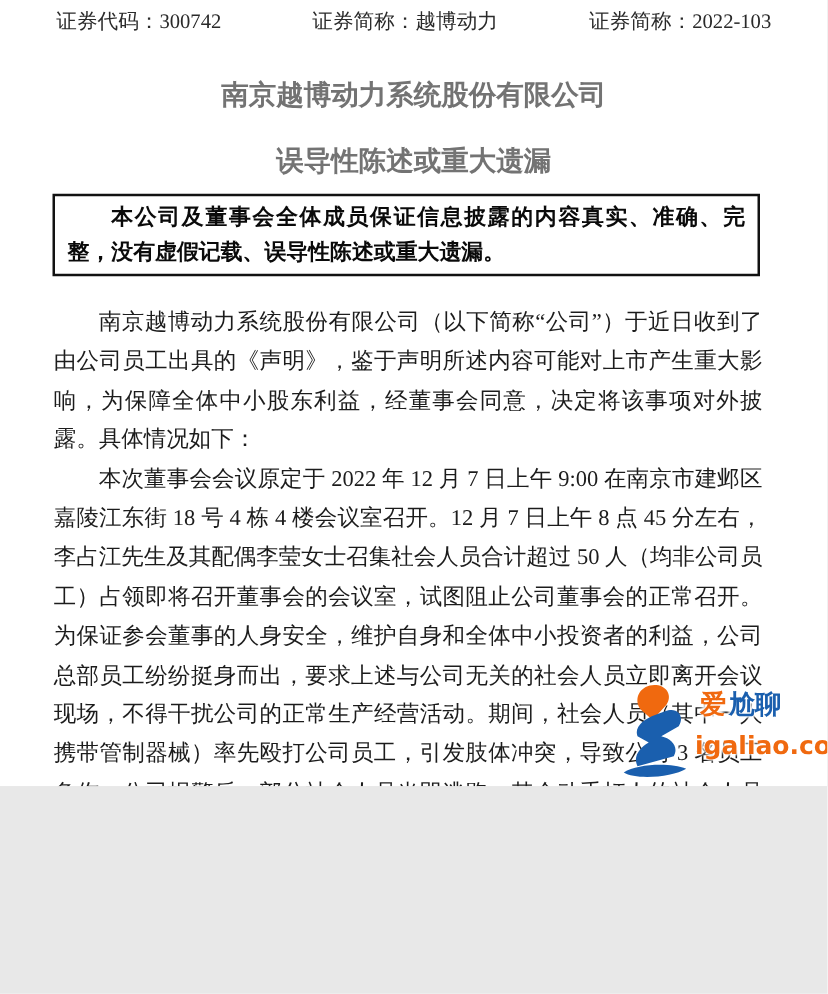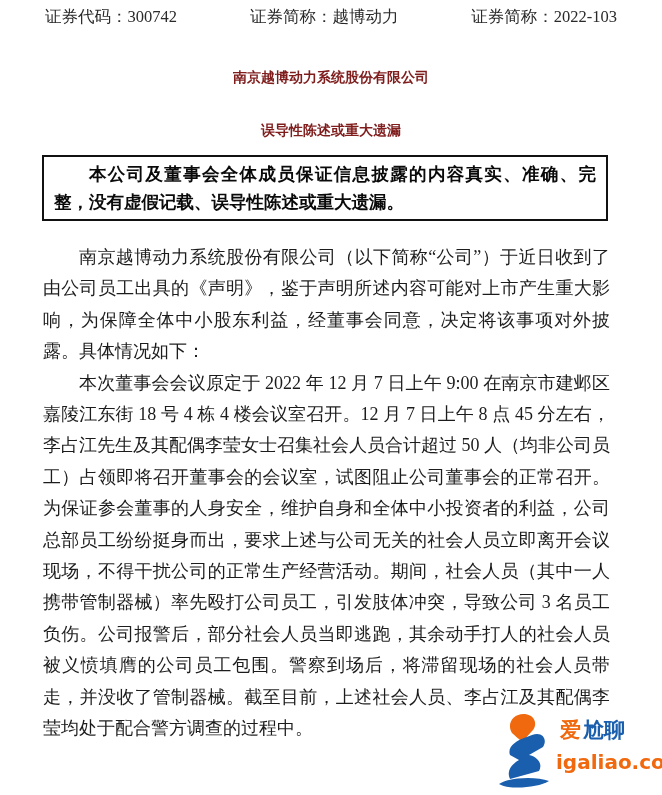--- a/index.html
+++ b/index.html
@@ -1,20 +1,20 @@
 <!DOCTYPE html>
 <html><head>
 <meta charset="utf-8">
 <title>document</title>
 <style>
   html, body { margin: 0; padding: 0; background: #e8e8e8; }
   .page {
     position: relative;
     width: 662px;
-    height: 795px;
+    height: 629px;
     margin: 0 auto;
     background: #ffffff;
     overflow: hidden;
     font-family: "Liberation Serif", serif;
     color: #1f1f1f;
   }
 
   
   .header-row {
     display: flex;
@@ -24,22 +24,22 @@
     line-height: 22px;
     color: #2a2a2a;
   }
   .header-item { white-space: nowrap; }
 
   
   .doc-title {
     text-align: center;
     font-family: "DejaVu Sans", sans-serif;
     font-weight: bold;
-    color: #7f1d1d;
-    font-size: 14px;
+    color: #737373;
+    font-size: 22px;
     line-height: 26px;
   }
   .doc-title.line1 { margin-top: 36px; }
   .doc-title.line2 { margin-top: 27px; }
 
   
   .disclaimer-box {
     box-sizing: content-box;
     margin-left: 42px;
     margin-top: 12px;

